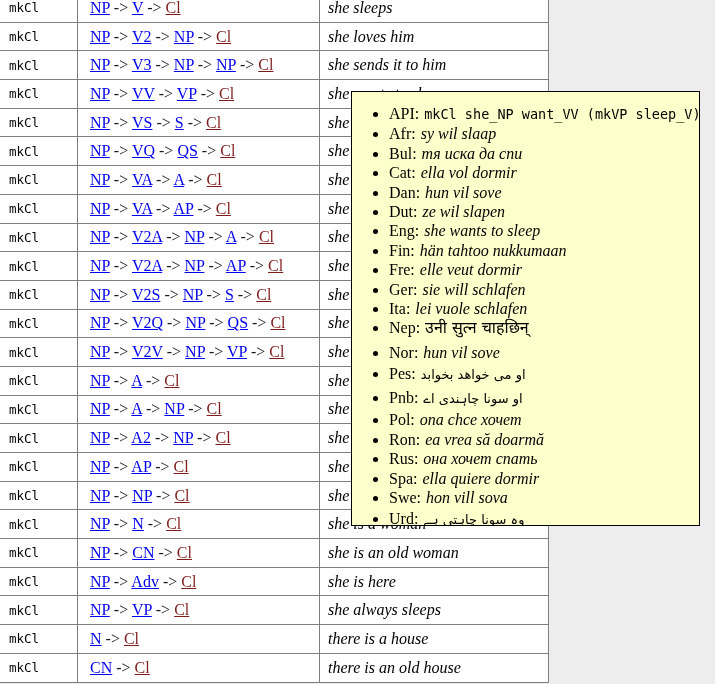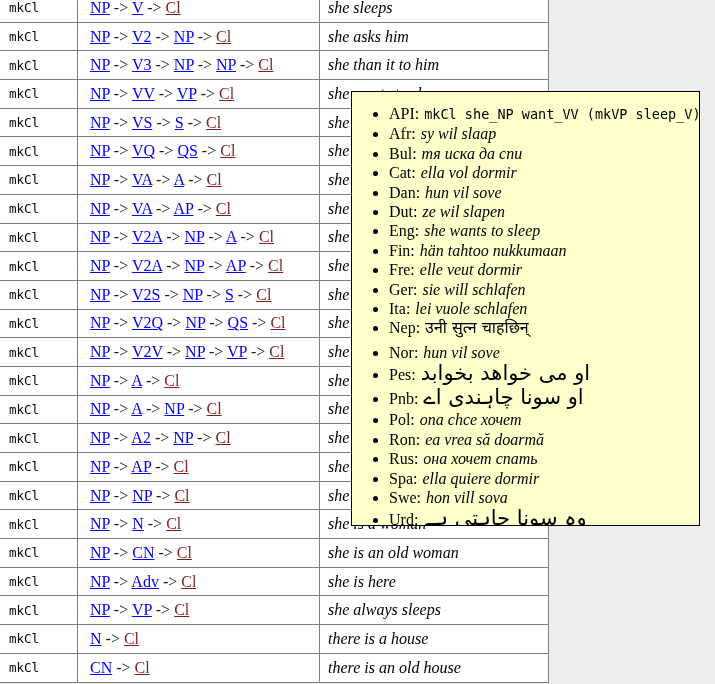--- a/index.html
+++ b/index.html
@@ -79,42 +79,42 @@
   .entry-label::after { content: ":"; }
   .entry-value { margin-left: 5px; }
   li.style-italic .entry-value { font-style: italic; }
   li.style-mono .entry-value {
     font-family: "DejaVu Sans Mono", monospace;
     font-size: 13.5px;
   }
   li.style-deva { padding-bottom: 5px; }
   li.style-deva .entry-value { font-family: "DejaVu Sans", sans-serif; font-size: 16px; margin-top: 24px; }
   li.style-arab { line-height: 23px; }
-  li.style-arab .entry-value { font-family: "DejaVu Sans", sans-serif; font-size: 21px; margin-top: 44px; }
+  li.style-arab .entry-value { font-family: "DejaVu Sans", sans-serif; font-size: 13px; margin-top: 44px; }
 </style>
 </head>
 <body>
 
 <div class="table-wrap">
   <table class="rules">
     <tbody id="rules-tbody">
         <tr>
           <td class="fn-cell">mkCl</td>
           <td class="rule-cell"><a class="">NP</a><span class="arrow"> -&gt; </span><a class="">V</a><span class="arrow"> -&gt; </span><a class="visited">Cl</a></td>
           <td class="example-cell">she sleeps</td>
         </tr>
         <tr>
           <td class="fn-cell">mkCl</td>
           <td class="rule-cell"><a class="">NP</a><span class="arrow"> -&gt; </span><a class="">V2</a><span class="arrow"> -&gt; </span><a class="">NP</a><span class="arrow"> -&gt; </span><a class="visited">Cl</a></td>
-          <td class="example-cell">she asks him</td>
+          <td class="example-cell">she loves him</td>
         </tr>
         <tr>
           <td class="fn-cell">mkCl</td>
           <td class="rule-cell"><a class="">NP</a><span class="arrow"> -&gt; </span><a class="">V3</a><span class="arrow"> -&gt; </span><a class="">NP</a><span class="arrow"> -&gt; </span><a class="">NP</a><span class="arrow"> -&gt; </span><a class="visited">Cl</a></td>
-          <td class="example-cell">she than it to him</td>
+          <td class="example-cell">she sends it to him</td>
         </tr>
         <tr>
           <td class="fn-cell">mkCl</td>
           <td class="rule-cell"><a class="">NP</a><span class="arrow"> -&gt; </span><a class="">VV</a><span class="arrow"> -&gt; </span><a class="">VP</a><span class="arrow"> -&gt; </span><a class="visited">Cl</a></td>
           <td class="example-cell">she wants to sleep</td>
         </tr>
         <tr>
           <td class="fn-cell">mkCl</td>
           <td class="rule-cell"><a class="">NP</a><span class="arrow"> -&gt; </span><a class="">VS</a><span class="arrow"> -&gt; </span><a class="">S</a><span class="arrow"> -&gt; </span><a class="visited">Cl</a></td>
           <td class="example-cell">she says that I sleep</td>

